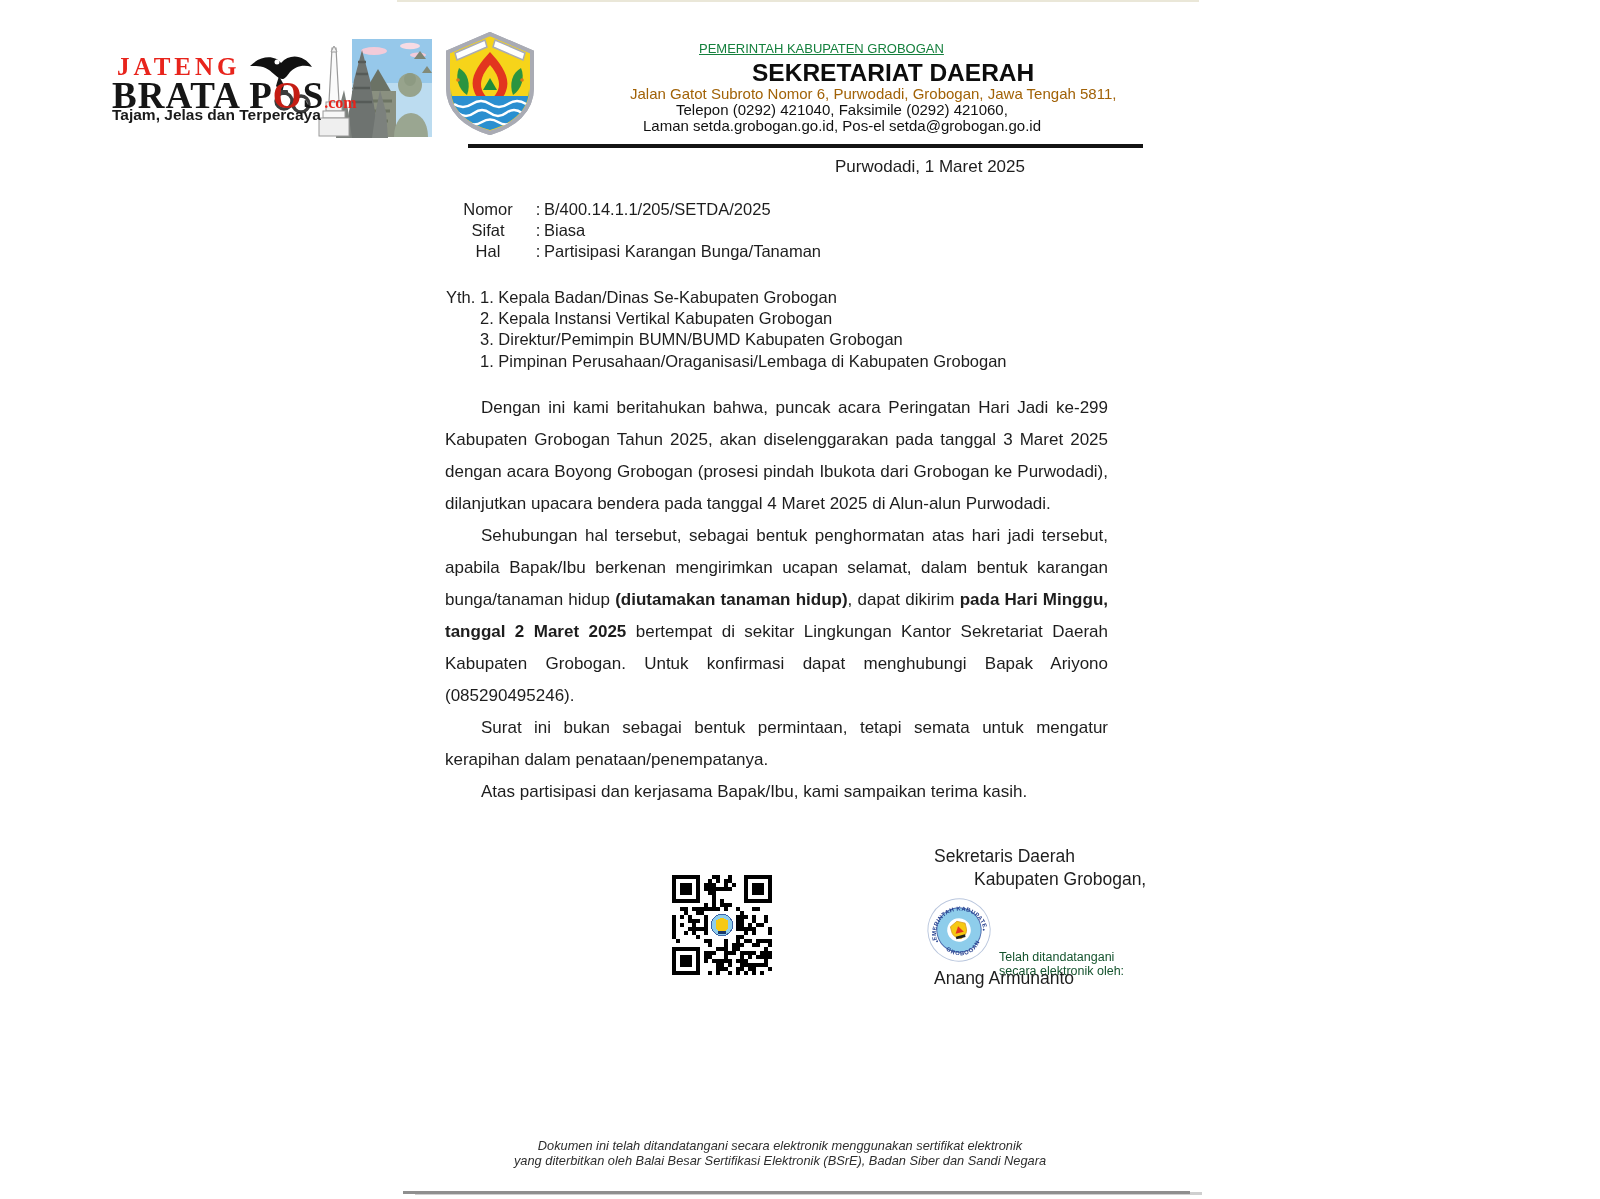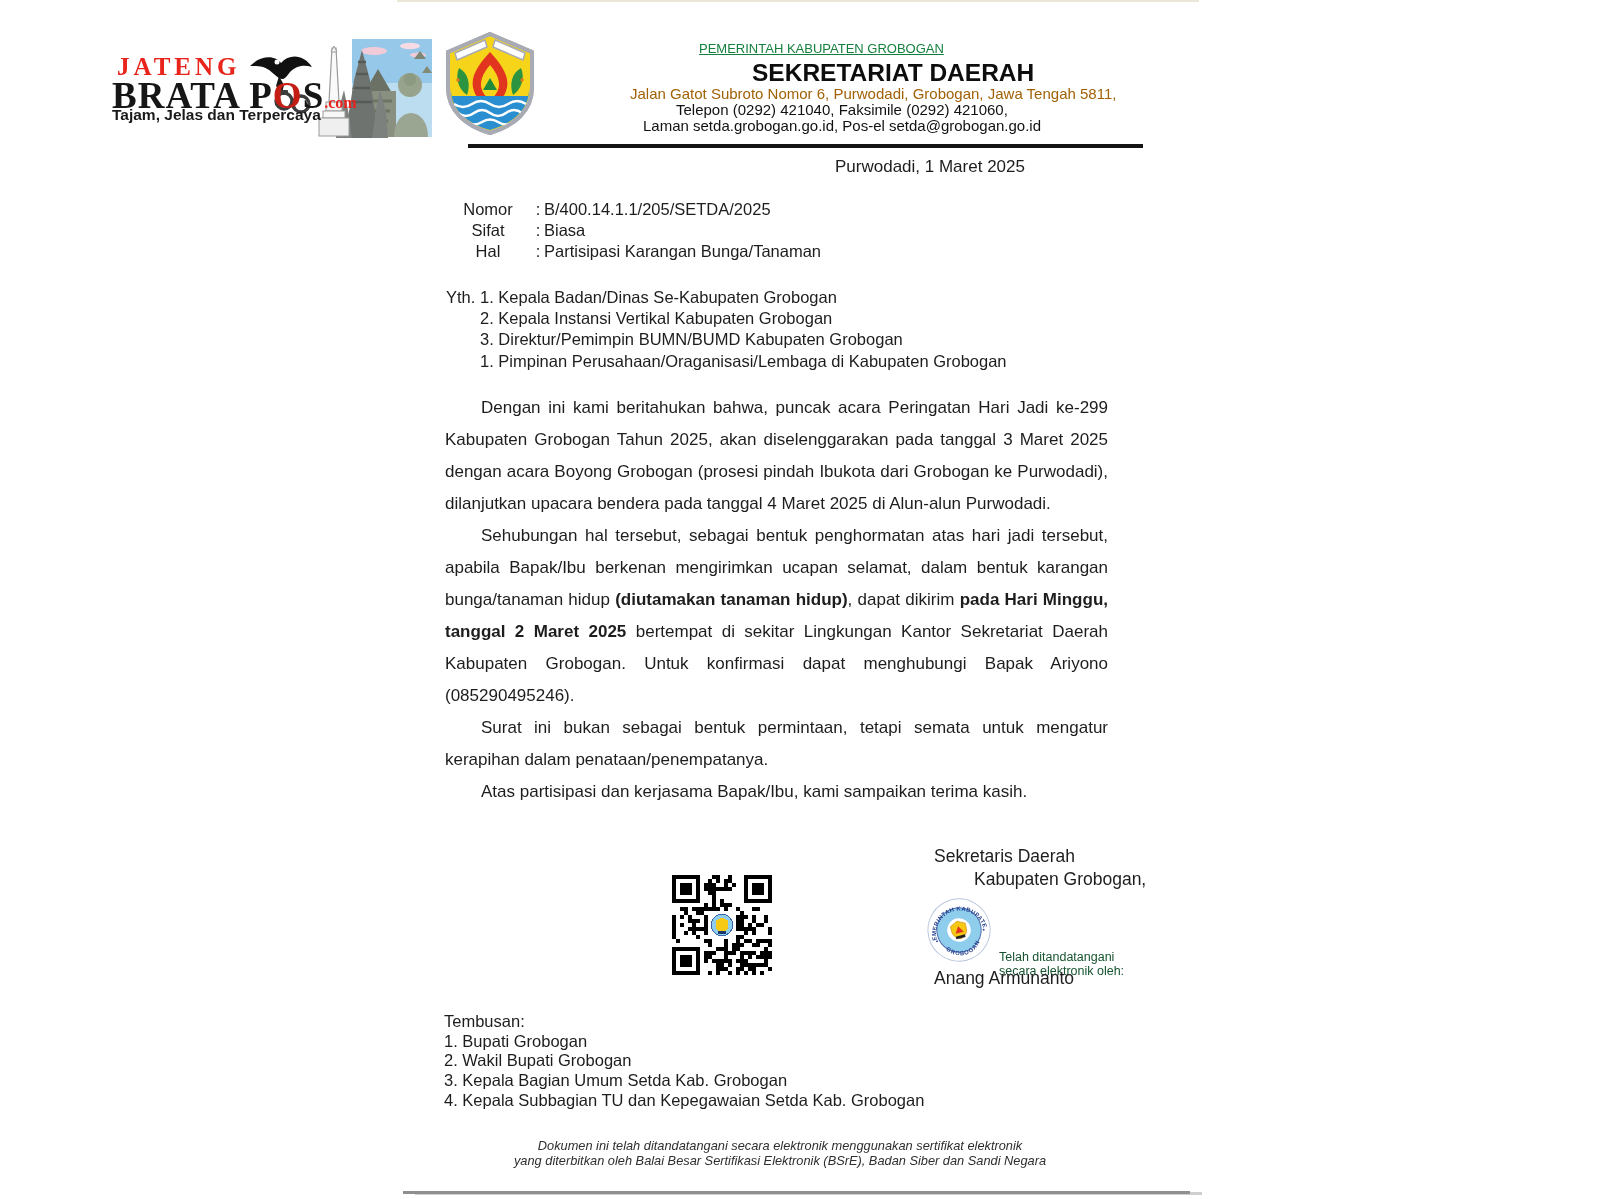--- a/index.html
+++ b/index.html
@@ -400,27 +400,20 @@
     <circle cx="60.5" cy="41" r="1" fill="#27418f"></circle>
   </svg>
 
   <div class="esign">
     <div>Telah ditandatangani</div>
     <div>secara elektronik oleh:</div>
   </div>
 
   <div class="sig-name">Anang Armunanto</div>
 
-  <div class="tembusan">
-    <div>Tembusan:</div>
-    <div>1. Bupati Grobogan</div>
-    <div>2. Wakil Bupati Grobogan</div>
-    <div>3. Kepala Bagian Umum Setda Kab. Grobogan</div>
-    <div>4. Kepala Subbagian TU dan Kepegawaian Setda Kab. Grobogan</div>
-  </div>
 
   <div class="footer">
     <div>Dokumen ini telah ditandatangani secara elektronik menggunakan sertifikat elektronik</div>
     <div>yang diterbitkan oleh Balai Besar Sertifikasi Elektronik (BSrE), Badan Siber dan Sandi Negara</div>
   </div>
   <div class="bottom-rule"></div>
 
 </div>
 
 </body></html>

